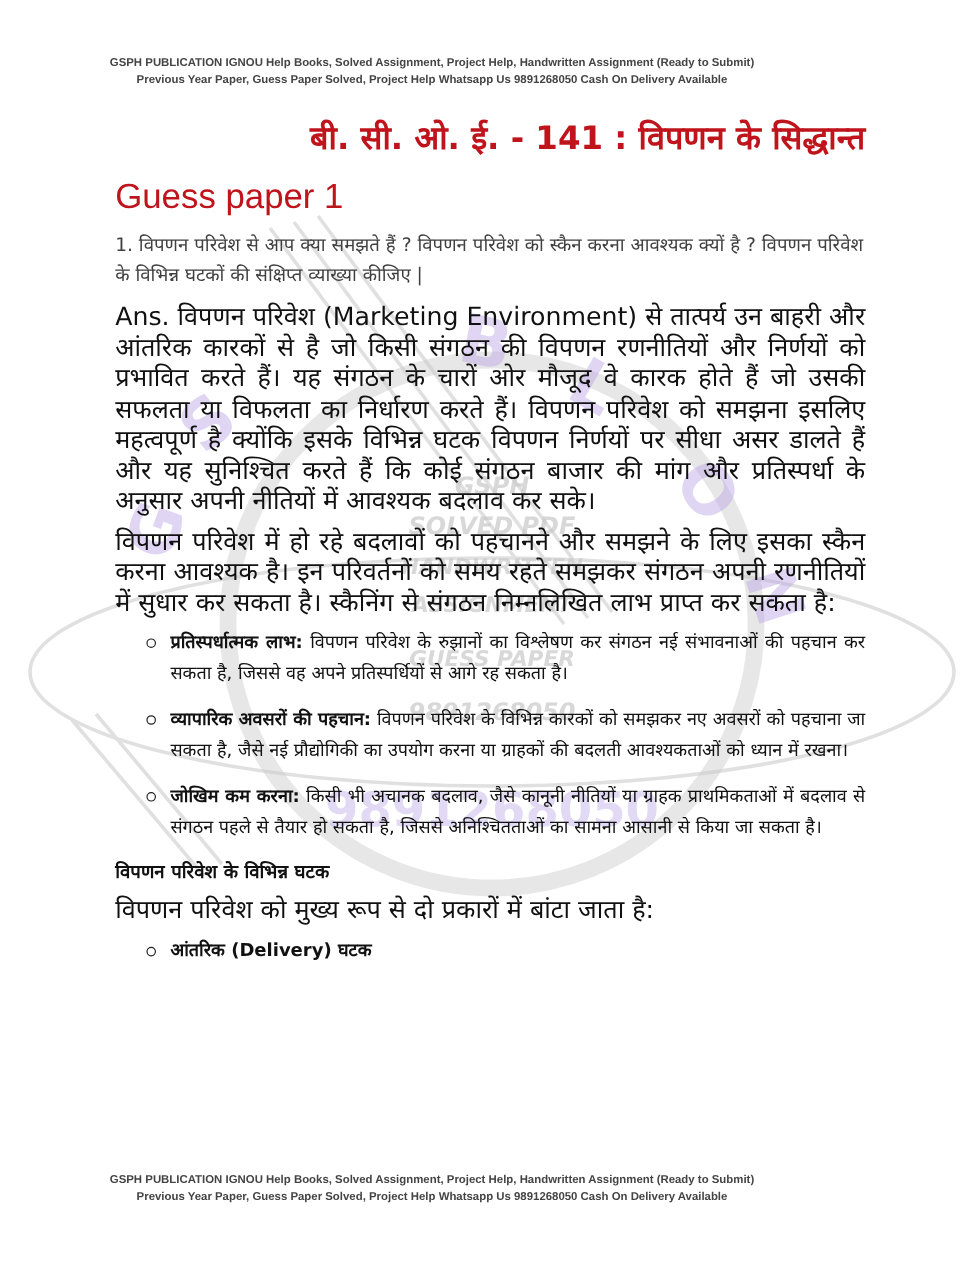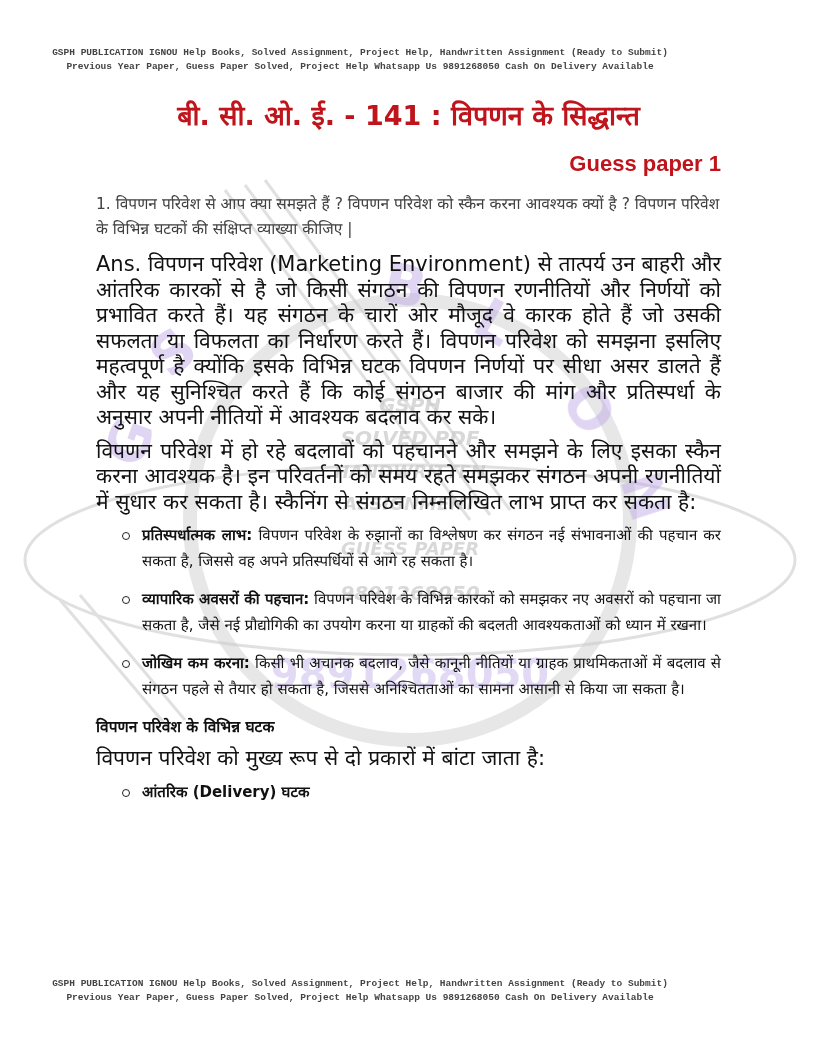--- a/index.html
+++ b/index.html
@@ -4,32 +4,32 @@
 <style>
   html, body { margin: 0; padding: 0; background: #ffffff; }
   body {
     width: 816px; height: 1056px; position: relative; overflow: hidden;
     font-family: "DejaVu Sans", "Liberation Sans", sans-serif;
     color: #111;
   }
   .watermark { position: absolute; left: 0; top: 0; width: 816px; height: 1056px; pointer-events: none; z-index: 0; }
   .page-header, .page-footer {
     position: absolute; left: 0; width: 720px; text-align: center;
-    font-family: Liberation Mono, monospace;
+    font-family: Liberation Sans, sans-serif;
     font-size: 9.5px; font-weight: bold; color: #444; line-height: 14px; z-index: 2;
   }
   .page-header { top: 46px; }
   .page-footer { top: 977px; }
   .content { position: absolute; left: 96px; top: 96px; width: 625px; z-index: 2; }
   .doc-title {
-    text-align: center; color: #c0141c; font-size: 27px; font-weight: bold;
+    text-align: right; color: #c0141c; font-size: 27px; font-weight: bold;
     margin: 0; line-height: 40px;
   }
   .doc-subtitle {
-    text-align: right; color: #c0141c; font-size: 22px; font-weight: bold;
+    text-align: left; color: #c0141c; font-size: 29px; font-weight: normal;
     margin: 10px 0 10px 0; line-height: 36px;
     font-family: "Liberation Sans", sans-serif;
   }
   .question {
     color: #404040; font-size: 15.5px; font-weight: normal; line-height: 25px; margin: 0 0 10px 0;
   }
   p.body-text {
     font-size: 21px; line-height: 25.5px; text-align: justify; margin: 0 0 8px 0;
   }
   .section-heading { font-size: 15.5px; font-weight: bold; line-height: 25px; margin: 6px 0 6px 0; }

